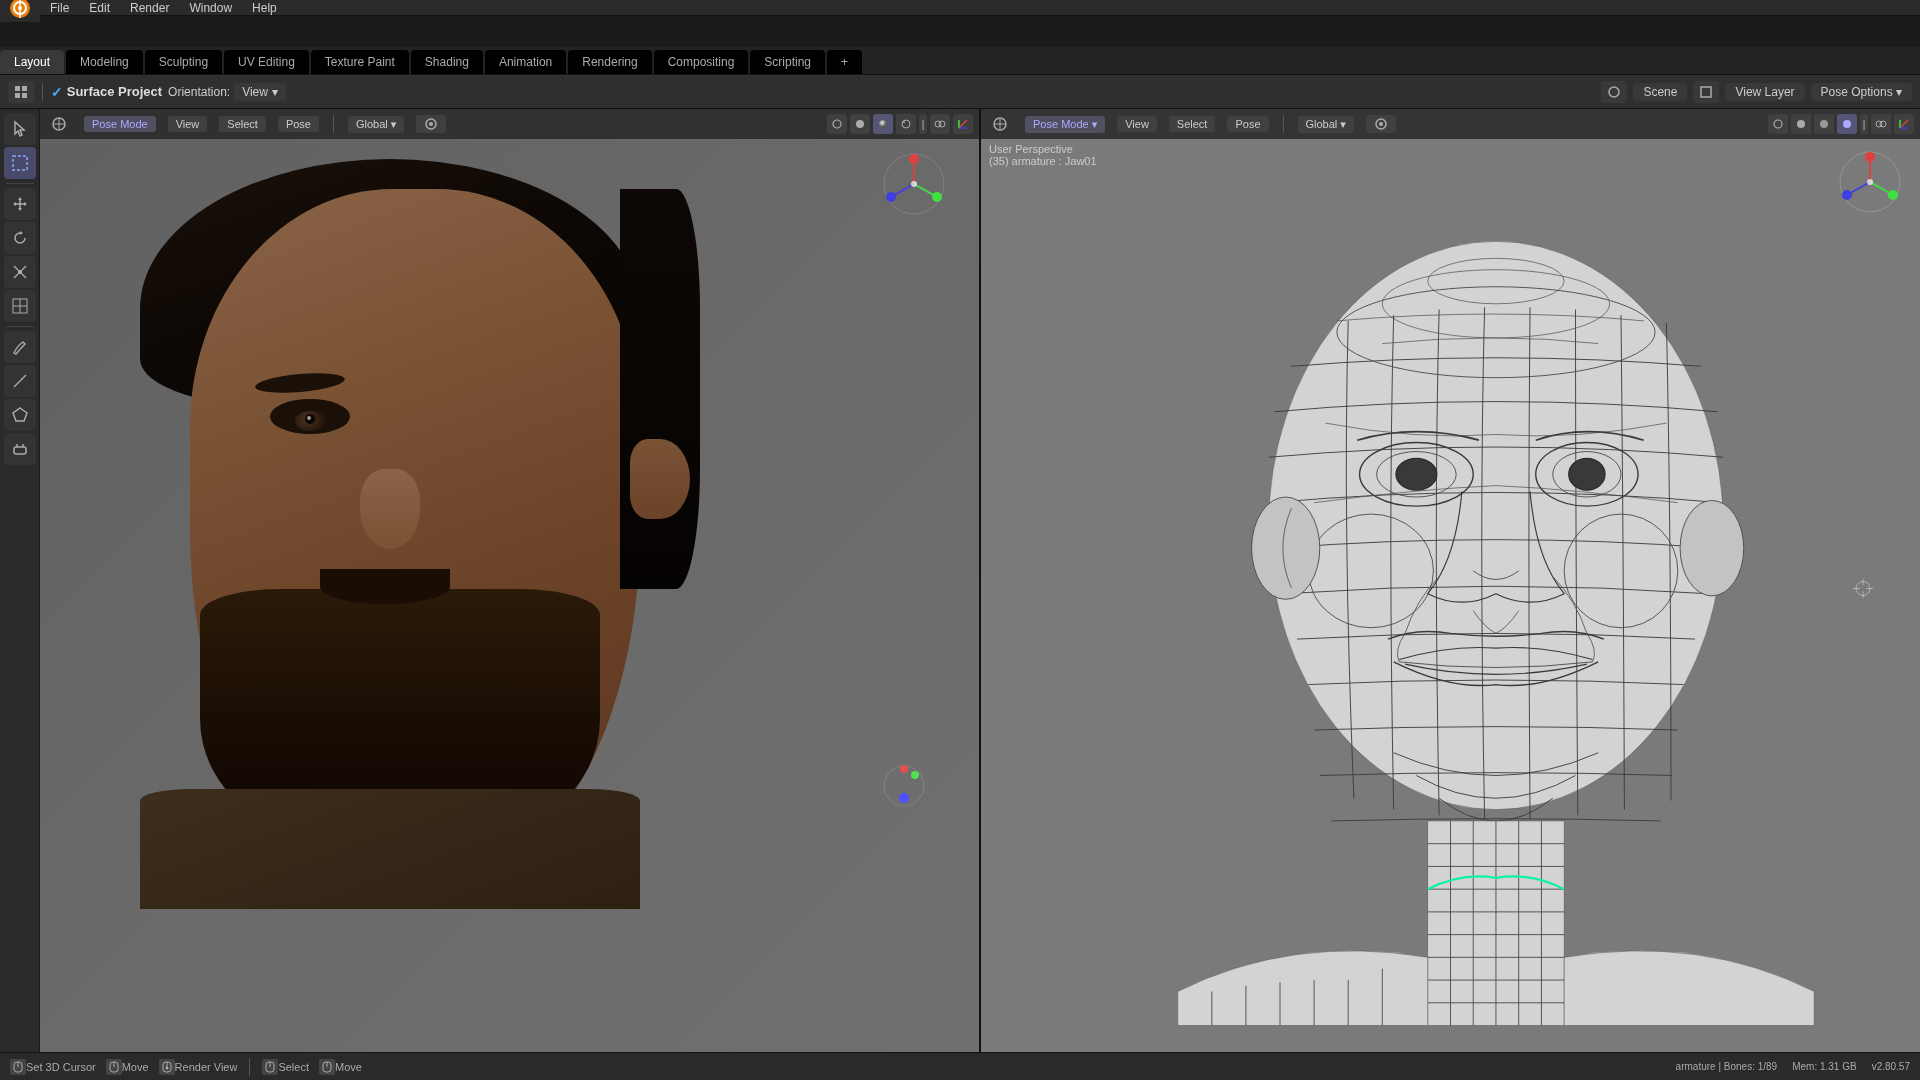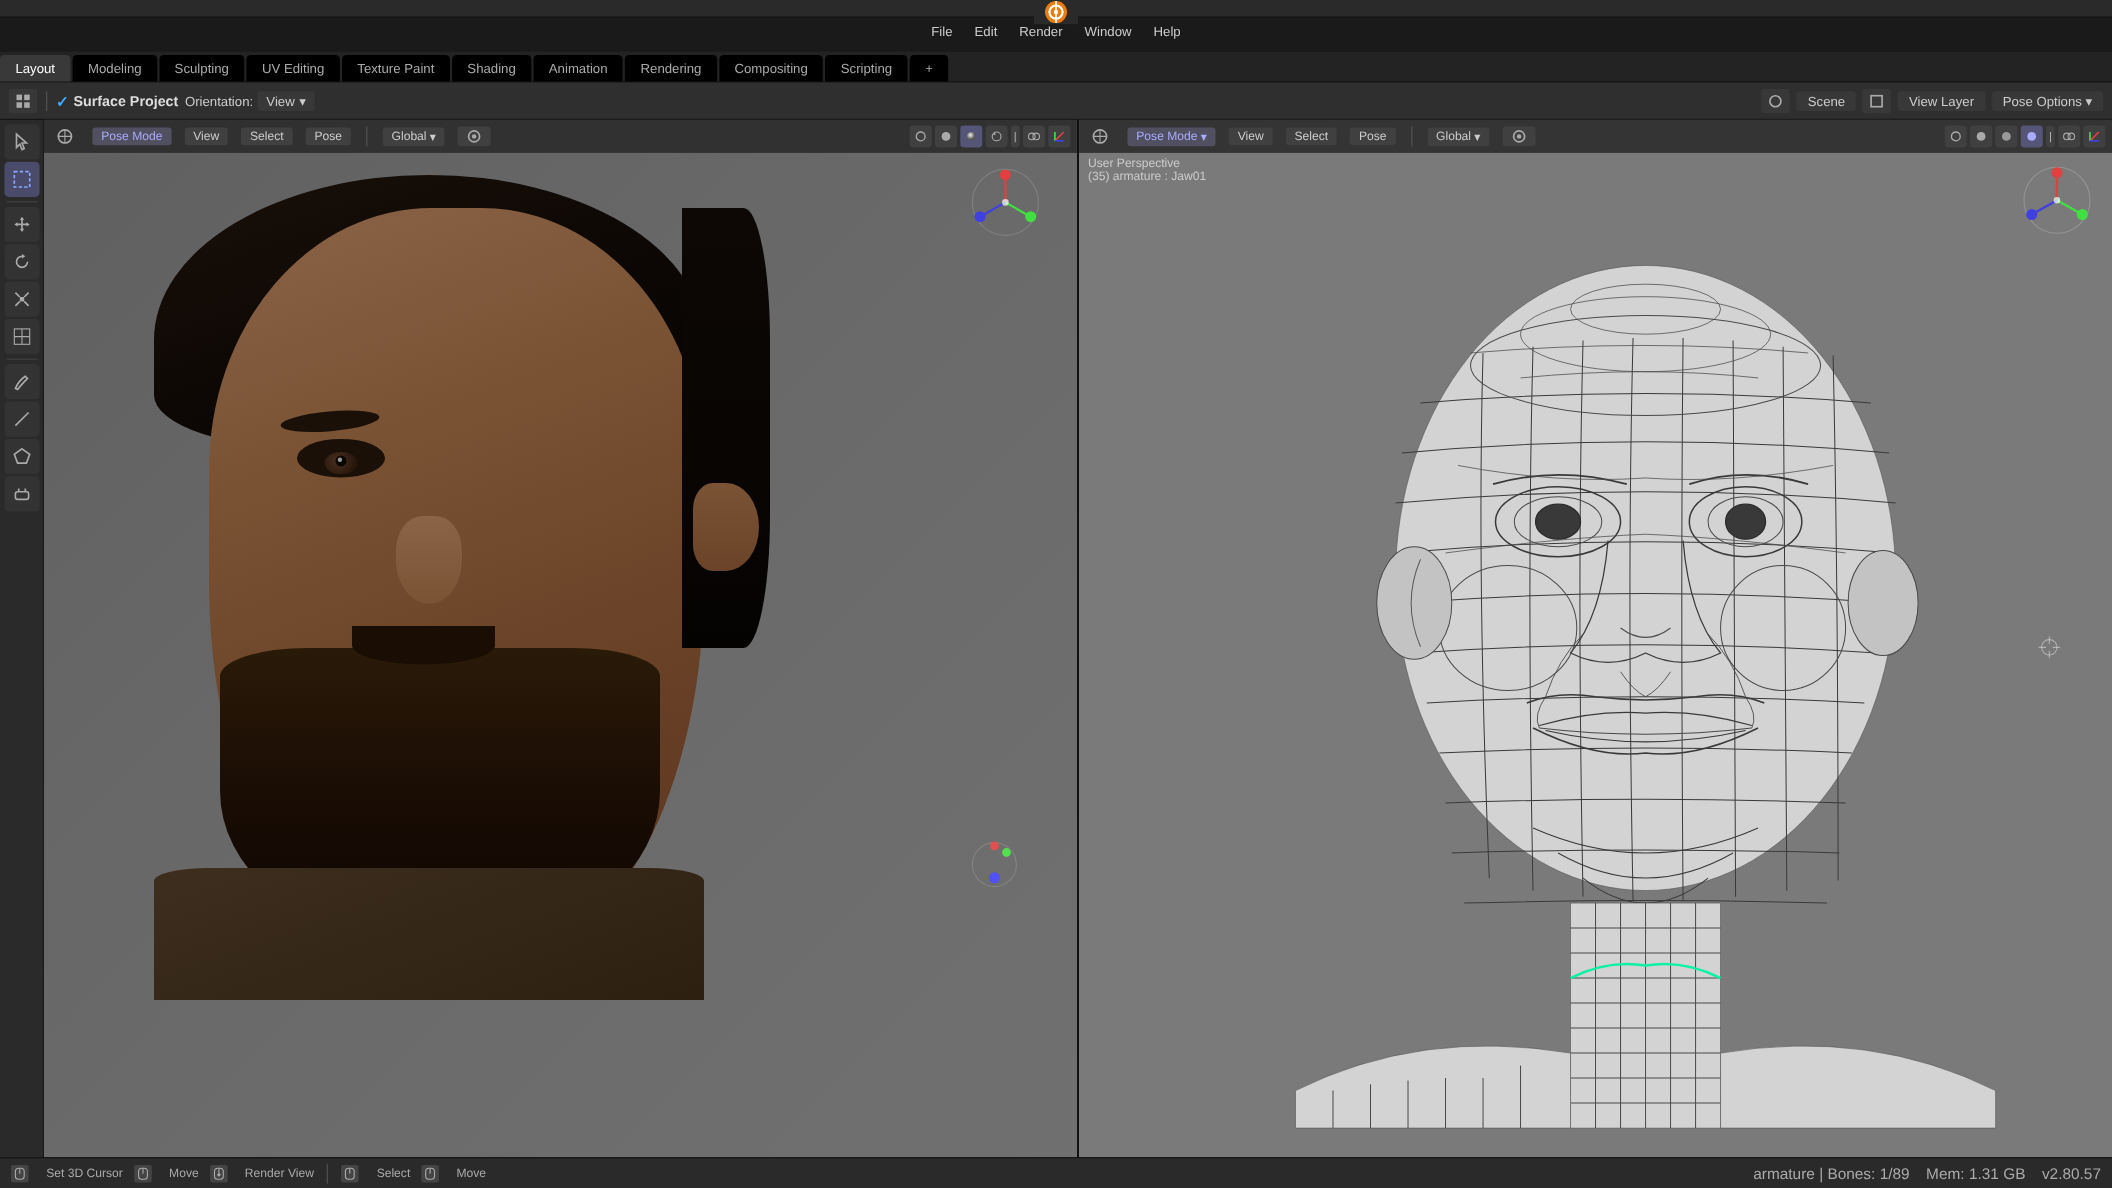--- a/index.html
+++ b/index.html
@@ -13,21 +13,20 @@
       overflow: hidden;
     }
 
     
     #top-menu {
       height: 16px;
       background: #2a2a2a;
       display: flex;
       align-items: center;
       border-bottom: 1px solid #111;
-      flex-direction: column;
     }
     .blender-logo {
       width: 40px;
       height: 28px;
       background: #2a2a2a;
       display: flex;
       align-items: center;
       justify-content: center;
       font-size: 16px;
     }
@@ -379,39 +378,39 @@
       gap: 10px;
       border-top: 1px solid #111;
       position: absolute;
       bottom: 0;
       left: 0;
       right: 0;
     }
     .status-item {
       display: flex;
       align-items: center;
-      gap: 16px;
+      gap: 0;
       font-size: 11px;
       color: #aaa;
     }
     .status-icon {
       width: 16px;
       height: 16px;
       background: #444;
       border-radius: 2px;
       display: flex;
       align-items: center;
       justify-content: center;
       font-size: 10px;
     }
     .status-right {
       margin-left: auto;
       display: flex;
       gap: 15px;
-      font-size: 14px;
+      font-size: 10px;
       color: #aaa;
     }
 
     
     .vp-icons-right {
       margin-left: auto;
       display: flex;
       gap: 3px;
       align-items: center;
     }

